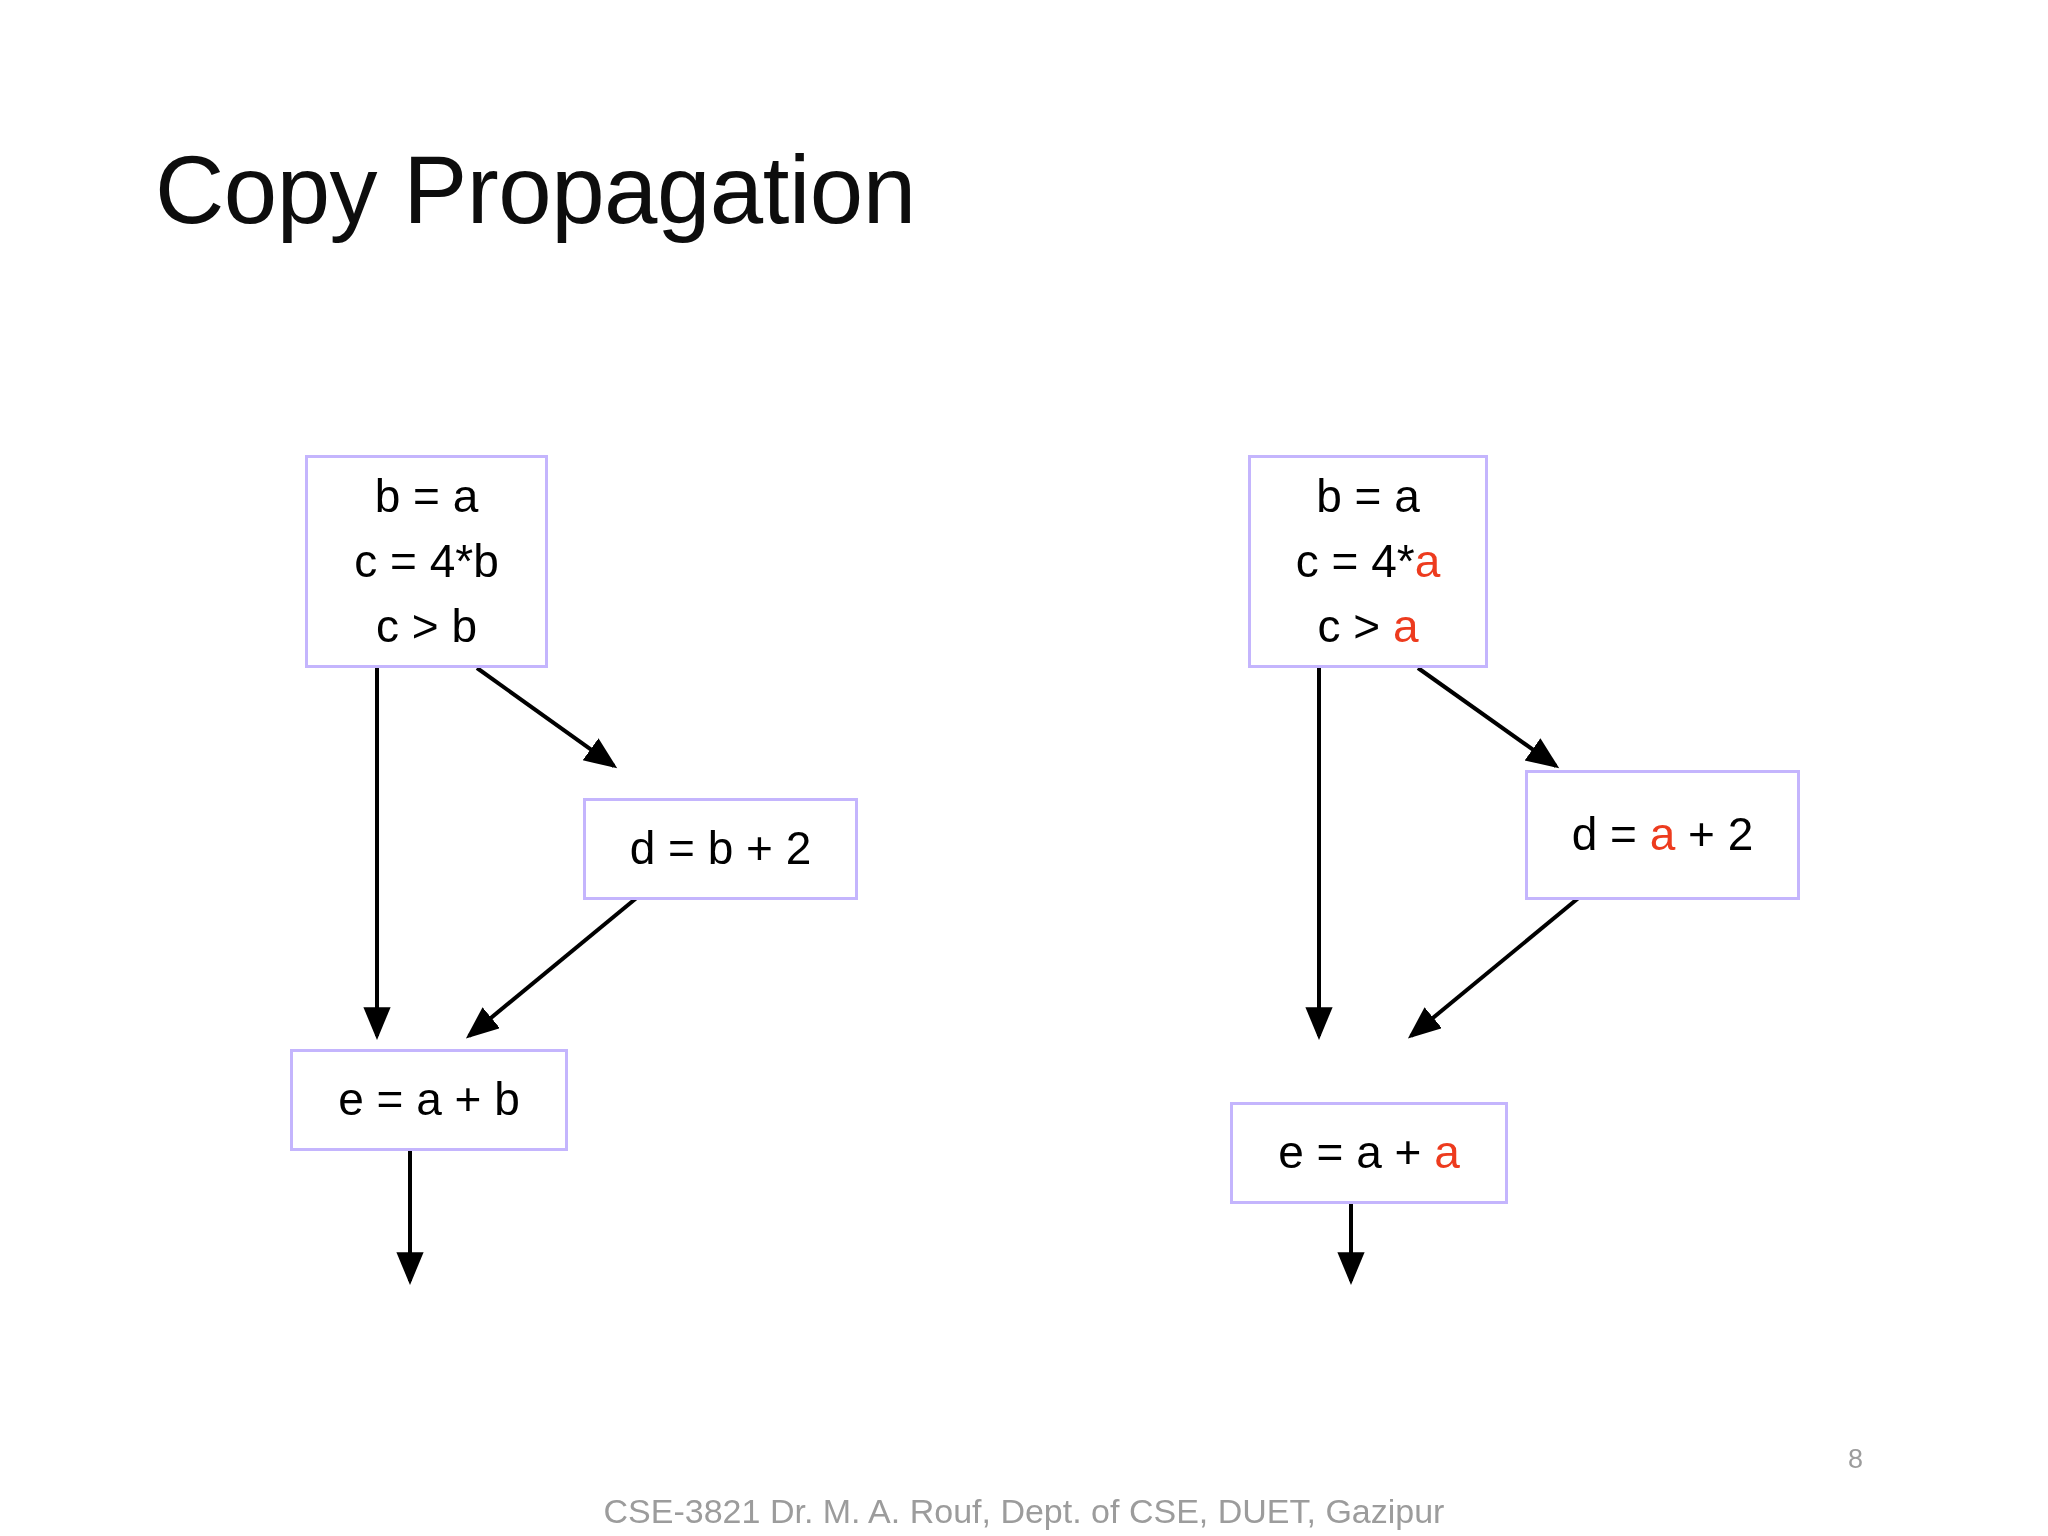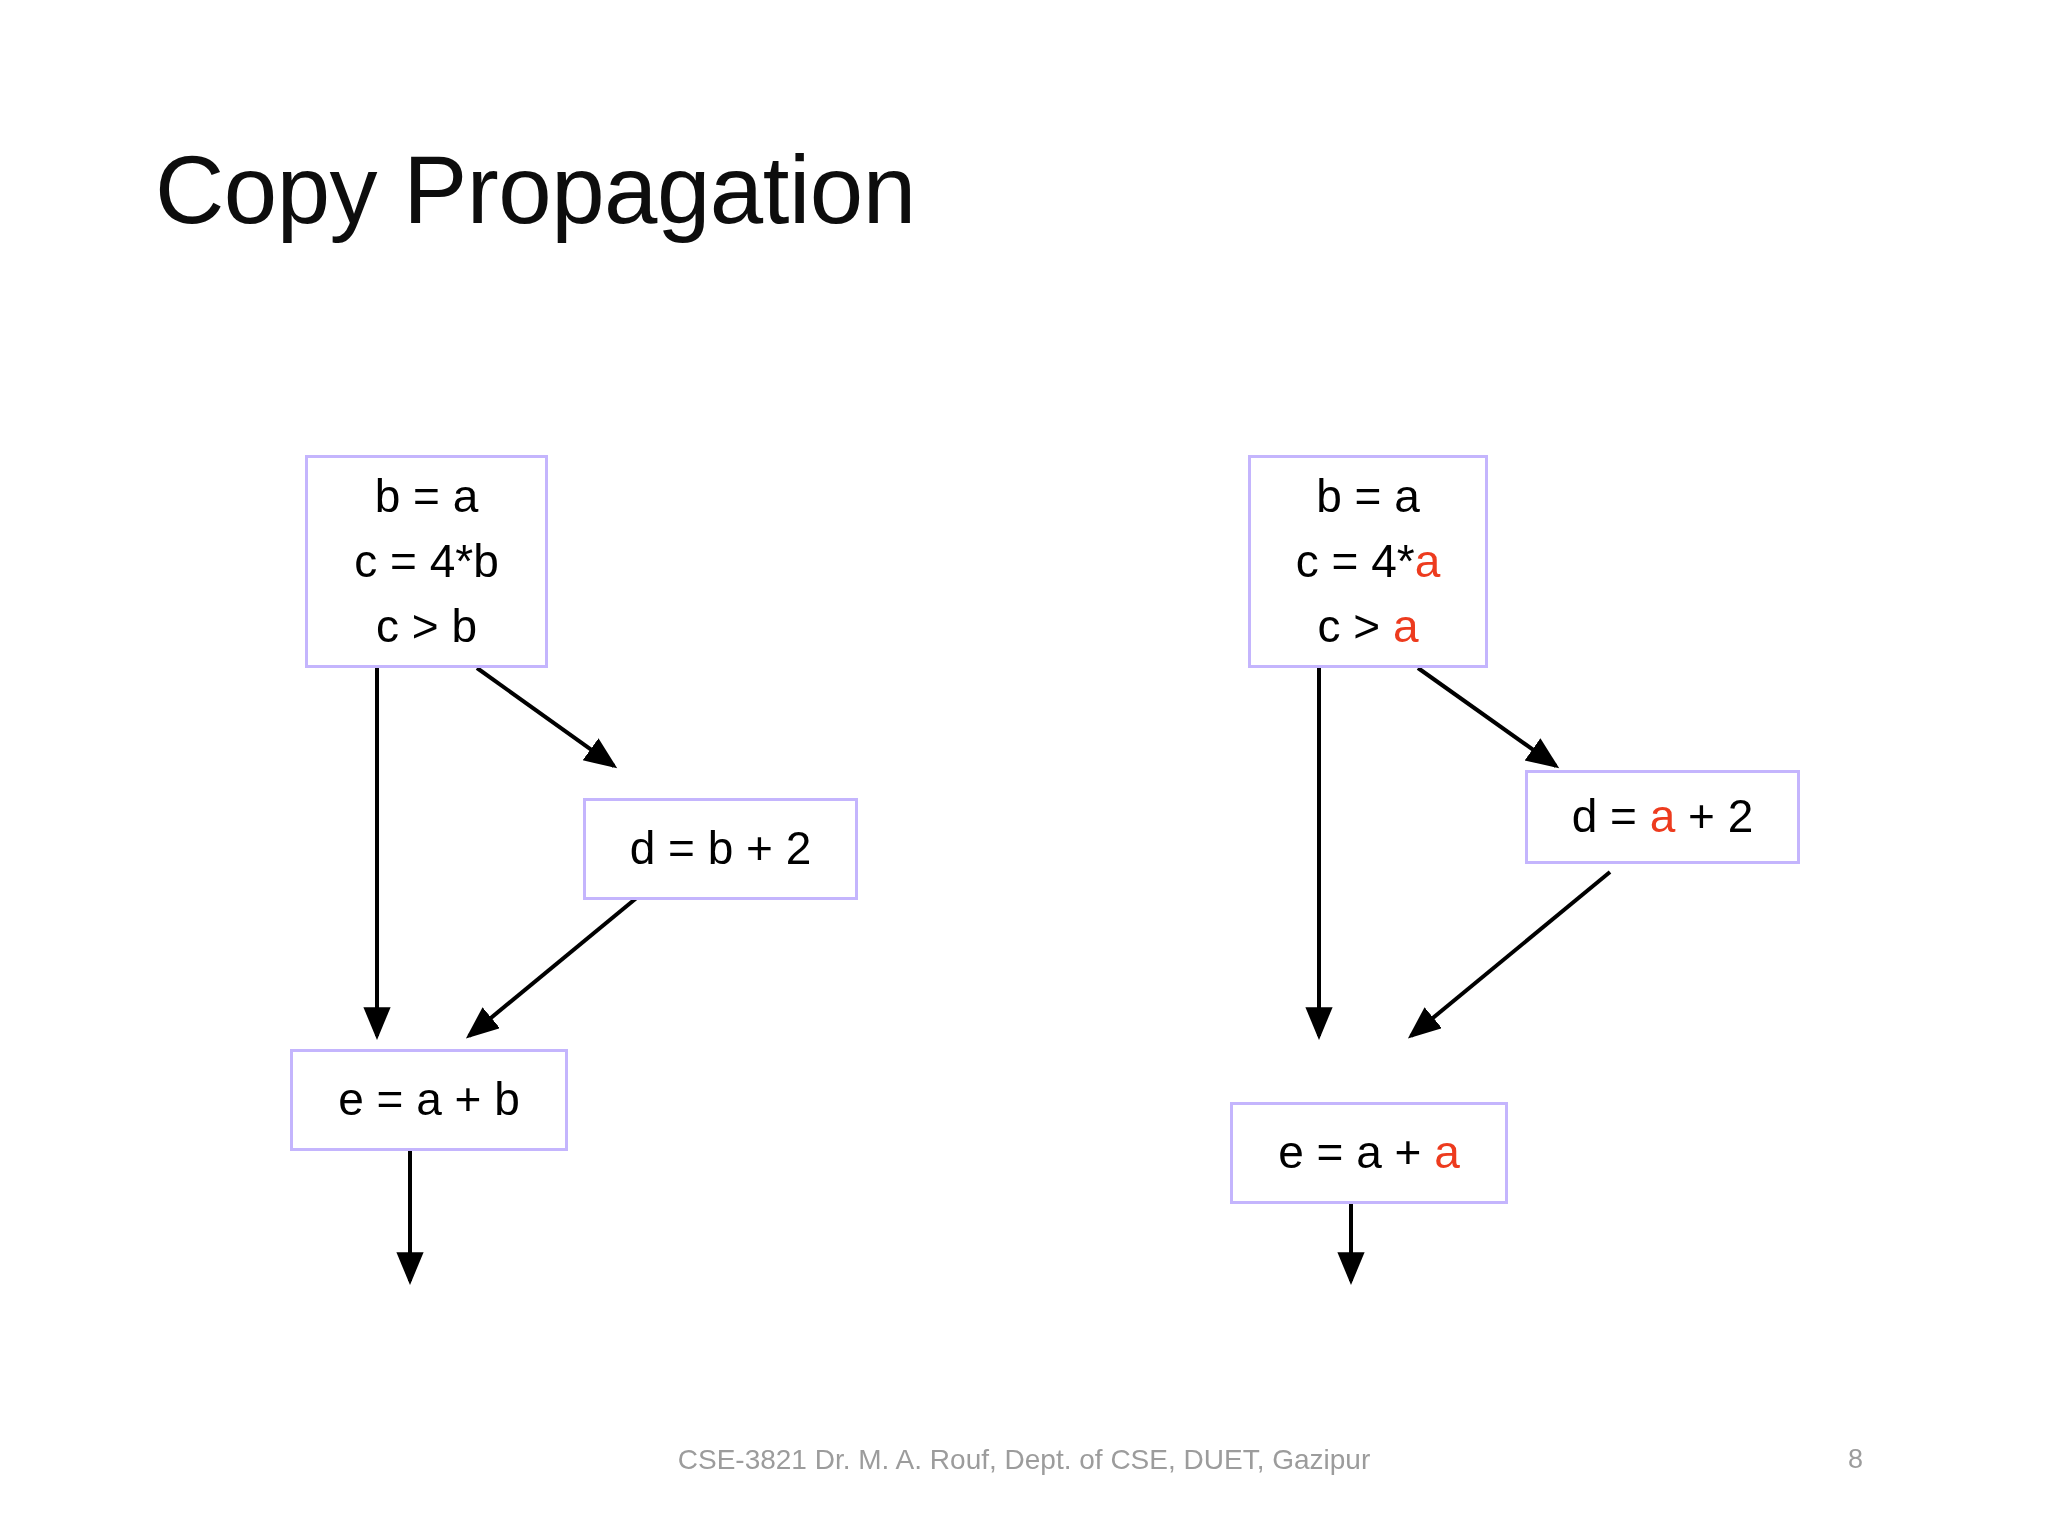--- a/index.html
+++ b/index.html
@@ -57,31 +57,31 @@
   .cfg-box .line { display: block; text-align: center; }
   .accent { color: #ED3B1E; }
 
   
   #box-left-entry  { left: 305px;  top: 455px;  width: 243px; height: 213px; }
   #box-left-d      { left: 583px;  top: 770px;  width: 275px; height: 102px; margin-top: 28px; }
   #box-left-e      { left: 290px;  top: 1042px; width: 278px; height: 102px; margin-top: 7px; }
 
   
   #box-right-entry { left: 1248px; top: 455px;  width: 240px; height: 213px; }
-  #box-right-d     { left: 1525px; top: 770px;  width: 275px; height: 94px; }
+  #box-right-d     { left: 1525px; top: 770px;  width: 275px; height: 130px; }
   #box-right-e     { left: 1230px; top: 1102px; width: 278px; height: 102px; }
 
   
   #footer-credit {
     position: absolute;
     left: 0;
-    top: 1444px;
+    top: 1492px;
     width: 2048px;
     text-align: center;
-    font-size: 28px;
+    font-size: 34px;
     color: #9C9C9C;
   }
   #footer-pagenum {
     position: absolute;
     left: 1848px;
     top: 1444px;
     width: 90px;
     text-align: left;
     font-size: 27px;
     color: #9C9C9C;

